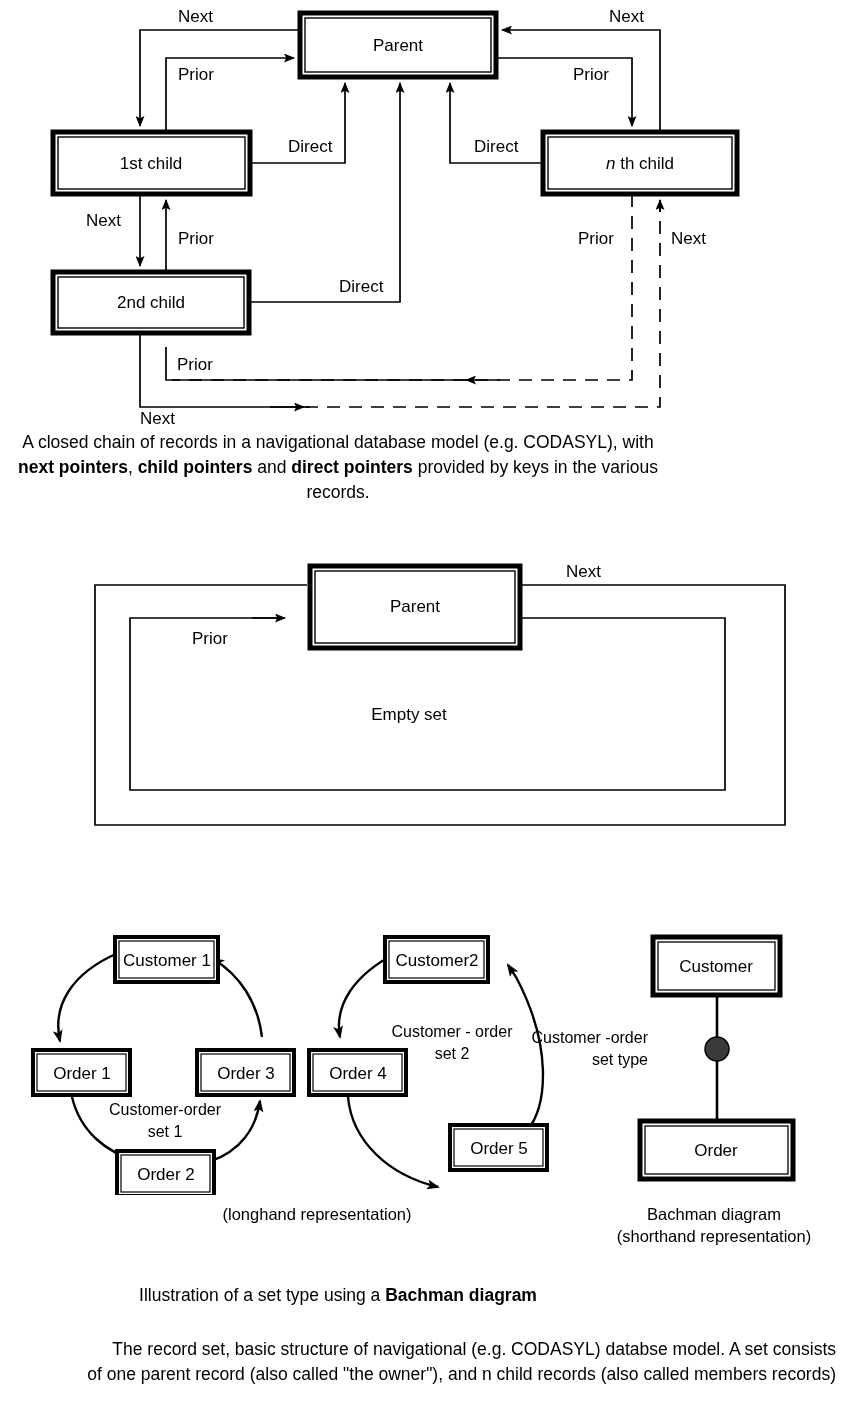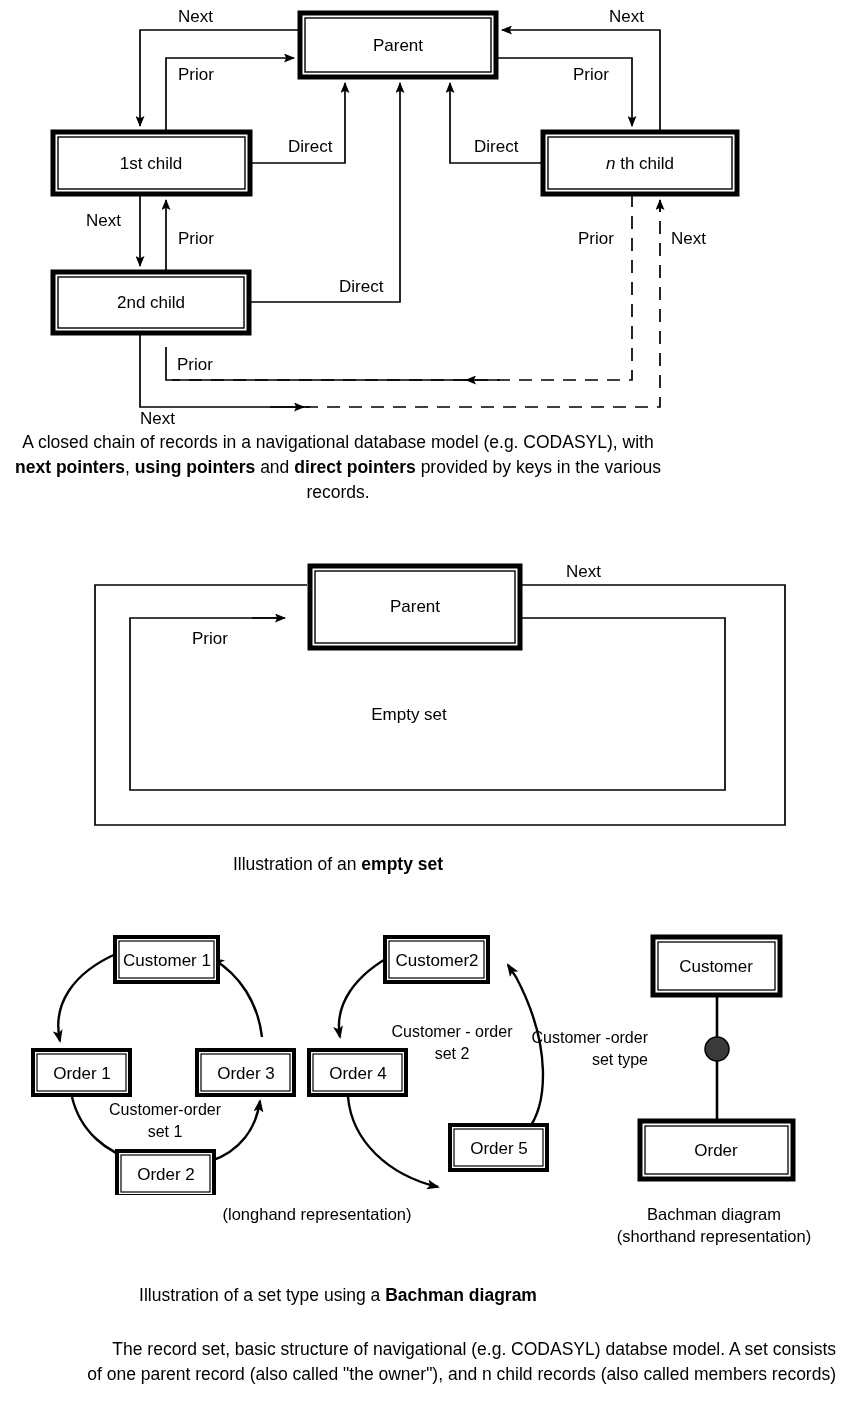--- a/index.html
+++ b/index.html
@@ -101,21 +101,21 @@
     <path d="M305,407 L660,407 L660,200" fill="none" stroke="#000" stroke-width="1.7" stroke-dasharray="13,9"></path>
     <path d="M660,212 L660,200" fill="none" stroke="#000" stroke-width="1.7" marker-end="url(#ah)"></path>
     <text class="lbl" x="140" y="424">Next</text>
     <text class="lbl" x="671" y="244">Next</text>
   </svg>
   </div>
 
   <div class="caption" style="top:430px;">
     <div>A closed chain of records in a navigational database model (e.g. CODASYL), with</div>
     <div>
-      <b>next pointers</b><span>, </span><b>using pointers</b><span> and </span><b>direct pointers</b><span> provided by keys in the various records.</span>
+      <b>next pointers</b><span>, </span><b>child pointers</b><span> and </span><b>direct pointers</b><span> provided by keys in the various records.</span>
     </div>
   </div>
 
   <div class="fig" style="top:545px;">
   <svg width="850" height="290" viewBox="0 0 850 290">
     <defs>
       <marker id="ah2" markerWidth="11" markerHeight="9" refX="10" refY="4.5" orient="auto" markerUnits="userSpaceOnUse">
         <path d="M0,0 L11,4.5 L0,9 L2.2,4.5 Z" fill="#000"></path>
       </marker>
     </defs>
@@ -131,23 +131,20 @@
       <rect x="315" y="26" width="200" height="72" fill="#fff" stroke="#000" stroke-width="1.4"></rect>
       <text class="boxtxt" x="415" y="67" text-anchor="middle">Parent</text>
     </g>
 
     <text class="lbl" x="566" y="32">Next</text>
     <text class="lbl" x="192" y="99">Prior</text>
     <text class="boxtxt" x="409" y="175" text-anchor="middle">Empty set</text>
   </svg>
   </div>
 
-  <div class="caption" style="top:852px;">
-    <span>Illustration of an </span><b>empty set</b>
-  </div>
 
   <div class="fig" style="top:925px;">
   <svg width="850" height="270" viewBox="0 0 850 270">
     <defs>
       <marker id="ah3" markerWidth="13" markerHeight="10" refX="11" refY="5" orient="auto" markerUnits="userSpaceOnUse">
         <path d="M0,0 L13,5 L0,10 L3,5 Z" fill="#000"></path>
       </marker>
     </defs>
 
     <path d="M118,28 C72,48 52,80 60,116" fill="none" stroke="#000" stroke-width="2.4" marker-end="url(#ah3)"></path>

